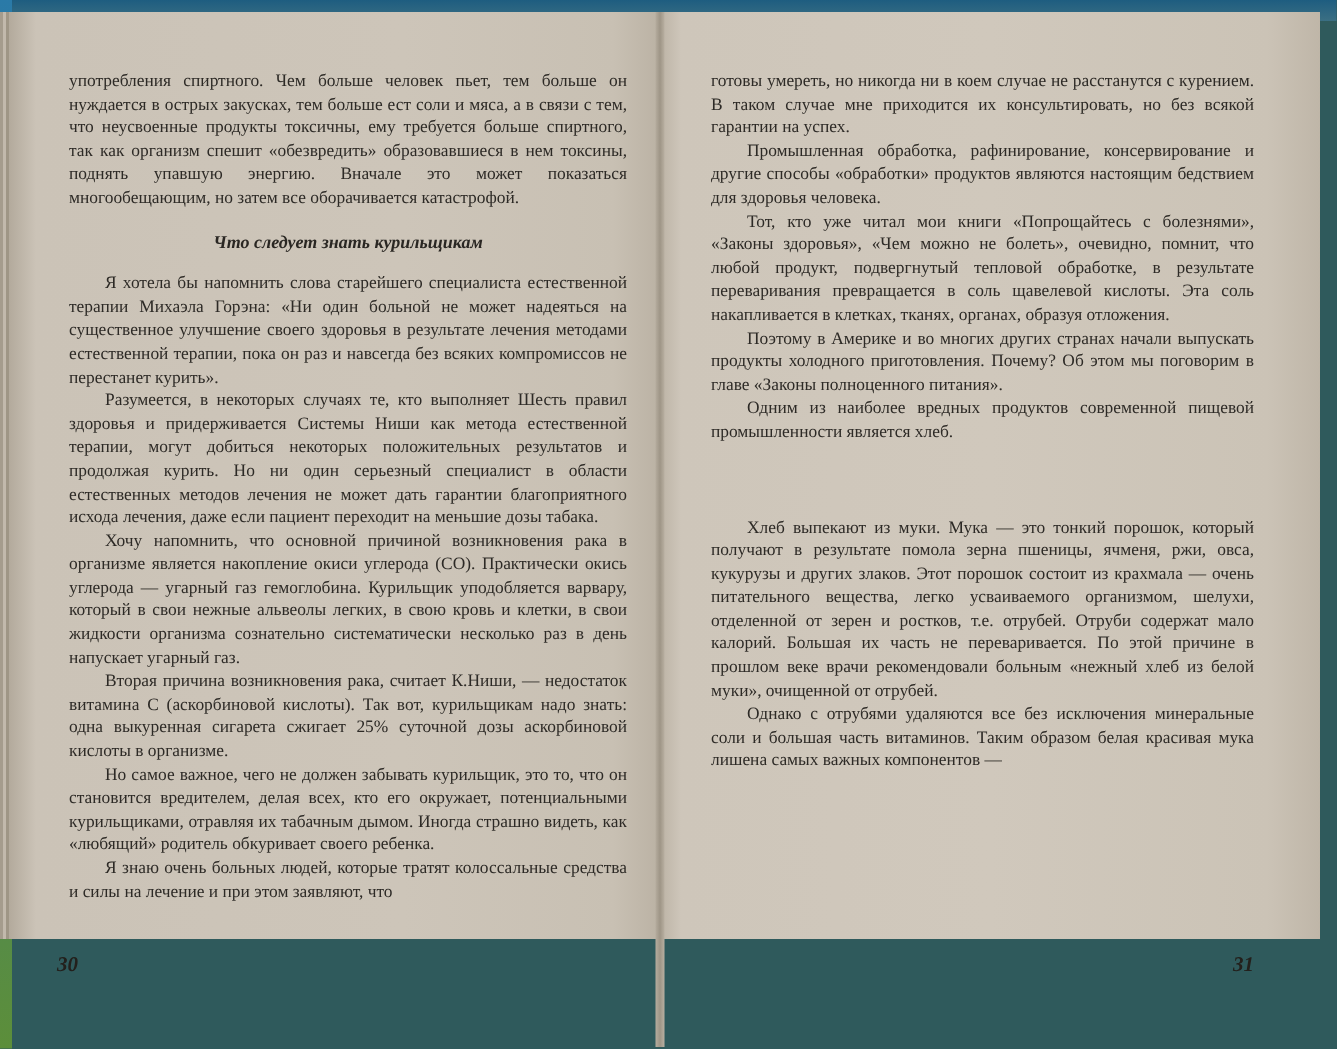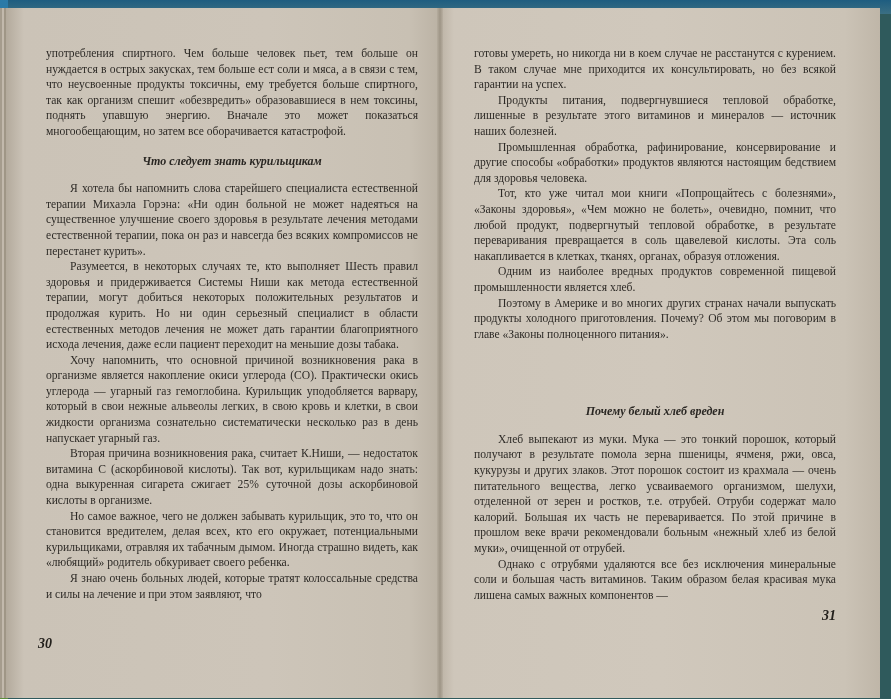--- a/index.html
+++ b/index.html
@@ -5,21 +5,21 @@
   html, body { margin:0; padding:0; }
   body {
     width:891px; height:699px; overflow:hidden;
     background:#2f5a5c;
     position:relative;
     font-family:"Liberation Serif","DejaVu Serif",serif;
   }
   .backdrop-top { position:absolute; left:0; top:0; width:891px; height:14px; background:linear-gradient(#1e5d80,#3b6f83); }
   .backdrop-left { position:absolute; left:0; top:0; width:8px; height:699px; background:linear-gradient(#2a7aa8,#5c8e3a); }
   .page {
-    position:absolute; top:8px; height:690px;
+    position:absolute; top:8px; height:618px;
     background:#c9c1b5;
     box-sizing:border-box;
   }
   .page.left {
     left:6px; width:438px;
     background:linear-gradient(90deg,#b3aa9c 0px,#cbc3b7 18px,#cdc5b9 60%,#c8c0b3 92%,#b9b0a2 100%);
     box-shadow: -2px 0 0 #9f9686, -4px 0 0 #c2b9ac, -6px 0 0 #a59c8d;
   }
   .page.right {
     left:440px; width:440px;
@@ -38,21 +38,21 @@
   .text p.cont { text-indent:0; }
   .heading {
     font-style:italic; font-weight:bold; text-align:center;
     font-size:12px; margin:14px 0 12px 0; color:#2a2723;
   }
   .bold { font-weight:normal; }
   .pagenum {
     position:absolute; font-style:italic; font-weight:bold; font-size:14px; color:#23201c;
   }
   .left .pagenum { left:32px; top:628px; }
-  .right .pagenum { left:382px; top:600px; }
+  .right .pagenum { left:382px; top:628px; }
   .spacer { height:48px; }
 </style>
 </head>
 <body>
 
 <div class="backdrop-top"></div>
 <div class="backdrop-left"></div>
 
 <div class="page left">
   <div class="text">
@@ -64,26 +64,24 @@
     <p class="ind"><span>Вторая причина возникновения рака, считает К.Ниши, — недостаток витамина С (аскорбиновой кислоты). Так вот, курильщикам надо знать: </span><span class="bold">одна выкуренная сигарета сжигает 25% суточной дозы аскорбиновой кислоты в организме</span><span>.</span></p>
     <p class="ind">Но самое важное, чего не должен забывать курильщик, это то, что он становится вредителем, делая всех, кто его окружает, потенциальными курильщиками, отравляя их табачным дымом. Иногда страшно видеть, как «любящий» родитель обкуривает своего ребенка.</p>
     <p class="ind">Я знаю очень больных людей, которые тратят колоссальные средства и силы на лечение и при этом заявляют, что</p>
   </div>
   <div class="pagenum">30</div>
 </div>
 
 <div class="page right">
   <div class="text">
     <p class="cont">готовы умереть, но никогда ни в коем случае не расстанутся с курением. В таком случае мне приходится их консультировать, но без всякой гарантии на успех.</p>
-    <p class="ind">Продукты питания, подвергнувшиеся тепловой обработке, лишенные в результате этого витаминов и минералов — источник наших болезней.</p>
     <p class="ind">Промышленная обработка, рафинирование, консервирование и другие способы «обработки» продуктов являются настоящим бедствием для здоровья человека.</p>
     <p class="ind">Тот, кто уже читал мои книги «Попрощайтесь с болезнями», «Законы здоровья», «Чем можно не болеть», очевидно, помнит, что любой продукт, подвергнутый тепловой обработке, в результате переваривания превращается в соль щавелевой кислоты. Эта соль накапливается в клетках, тканях, органах, образуя отложения.</p>
+    <p class="ind">Поэтому в Америке и во многих других странах начали выпускать продукты холодного приготовления. Почему? Об этом мы поговорим в главе «Законы полноценного питания».</p>
     <p class="ind">Одним из наиболее вредных продуктов современной пищевой промышленности является хлеб.</p>
-    <p class="ind">Поэтому в Америке и во многих других странах начали выпускать продукты холодного приготовления. Почему? Об этом мы поговорим в главе «Законы полноценного питания».</p>
     <div class="spacer"></div>
-    <div class="heading">Почему белый хлеб вреден</div>
     <p class="ind">Хлеб выпекают из муки. Мука — это тонкий порошок, который получают в результате помола зерна пшеницы, ячменя, ржи, овса, кукурузы и других злаков. Этот порошок состоит из крахмала — очень питательного вещества, легко усваиваемого организмом, шелухи, отделенной от зерен и ростков, т.е. отрубей. Отруби содержат мало калорий. Большая их часть не переваривается. По этой причине в прошлом веке врачи рекомендовали больным «нежный хлеб из белой муки», очищенной от отрубей.</p>
     <p class="ind">Однако с отрубями удаляются все без исключения минеральные соли и большая часть витаминов. Таким образом белая красивая мука лишена самых важных компонентов —</p>
   </div>
   <div class="pagenum">31</div>
 </div>
 
 <div class="gutter"></div>
 
 </body></html>

